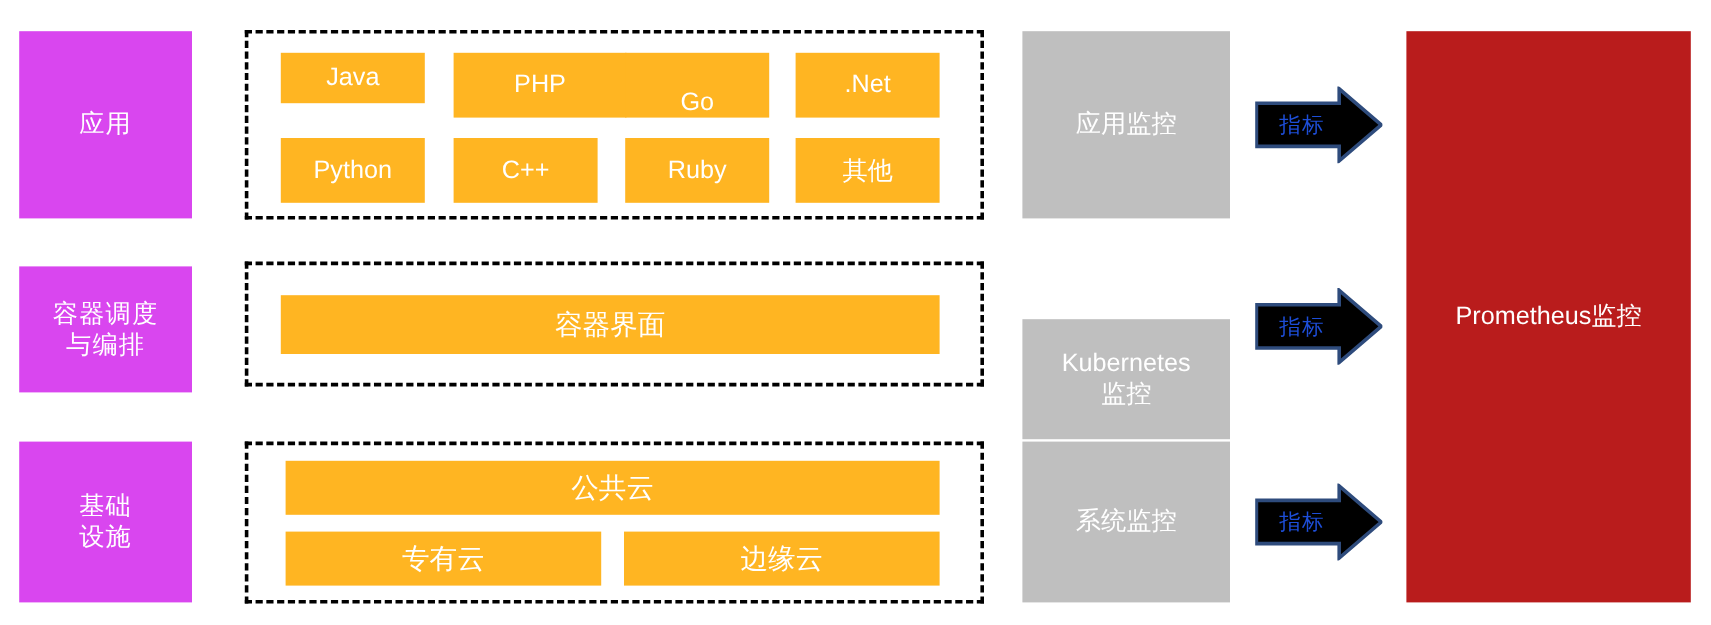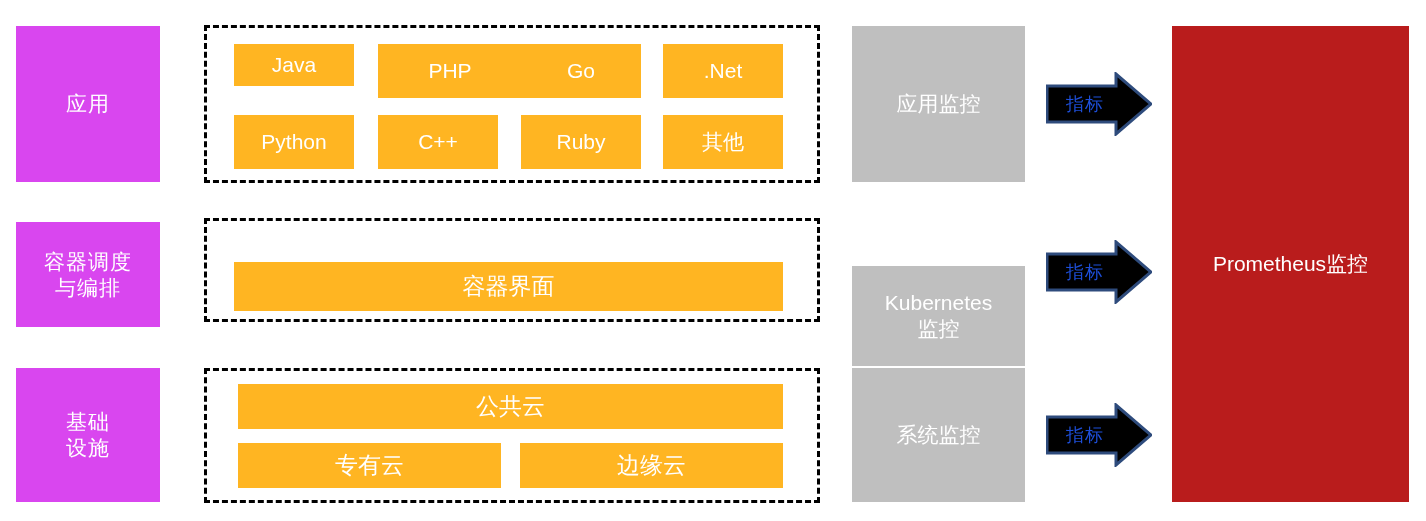--- a/index.html
+++ b/index.html
@@ -106,21 +106,21 @@
   </div>
 
   <div class="group" style="left:204px; top:25px; width:616px; height:158px;"></div>
 
   <div class="tile tile-sm" style="left:234px; top:44px; width:120px; height:42px;">
     <span>Java</span>
   </div>
   <div class="tile tile-sm" style="left:378px; top:44px; width:144px; height:54px;">
     <span>PHP</span>
   </div>
-  <div class="tile tile-sm" style="left:521px; top:44px; width:120px; height:54px;">
+  <div class="tile tile-sm" style="left:521px; top:44px; width:120px; height:54px;align-items:flex-end;">
     <span>Go</span>
   </div>
   <div class="tile tile-sm" style="left:663px; top:44px; width:120px; height:54px;">
     <span>.Net</span>
   </div>
 
   <div class="tile tile-sm" style="left:234px; top:115px; width:120px; height:54px;">
     <span>Python</span>
   </div>
   <div class="tile tile-sm" style="left:378px; top:115px; width:120px; height:54px;">
@@ -146,21 +146,21 @@
 
   <div class="box stage" style="left:16px; top:222px; width:144px; height:105px;">
     <span>
       <span>容器调度</span><br>
       <span>与编排</span>
     </span>
   </div>
 
   <div class="group" style="left:204px; top:218px; width:616px; height:104px;"></div>
 
-  <div class="tile tile-lg" style="left:234px; top:262px; width:549px; height:49px;">
+  <div class="tile tile-lg" style="left:234px; top:246px; width:549px; height:49px;">
     <span>容器界面</span>
   </div>
 
   <div class="box monitor" style="left:852px; top:222px; width:173px; height:100px;margin-top:44px;">
     <span>
       <span>Kubernetes</span><br>
       <span>监控</span>
     </span>
   </div>
 

